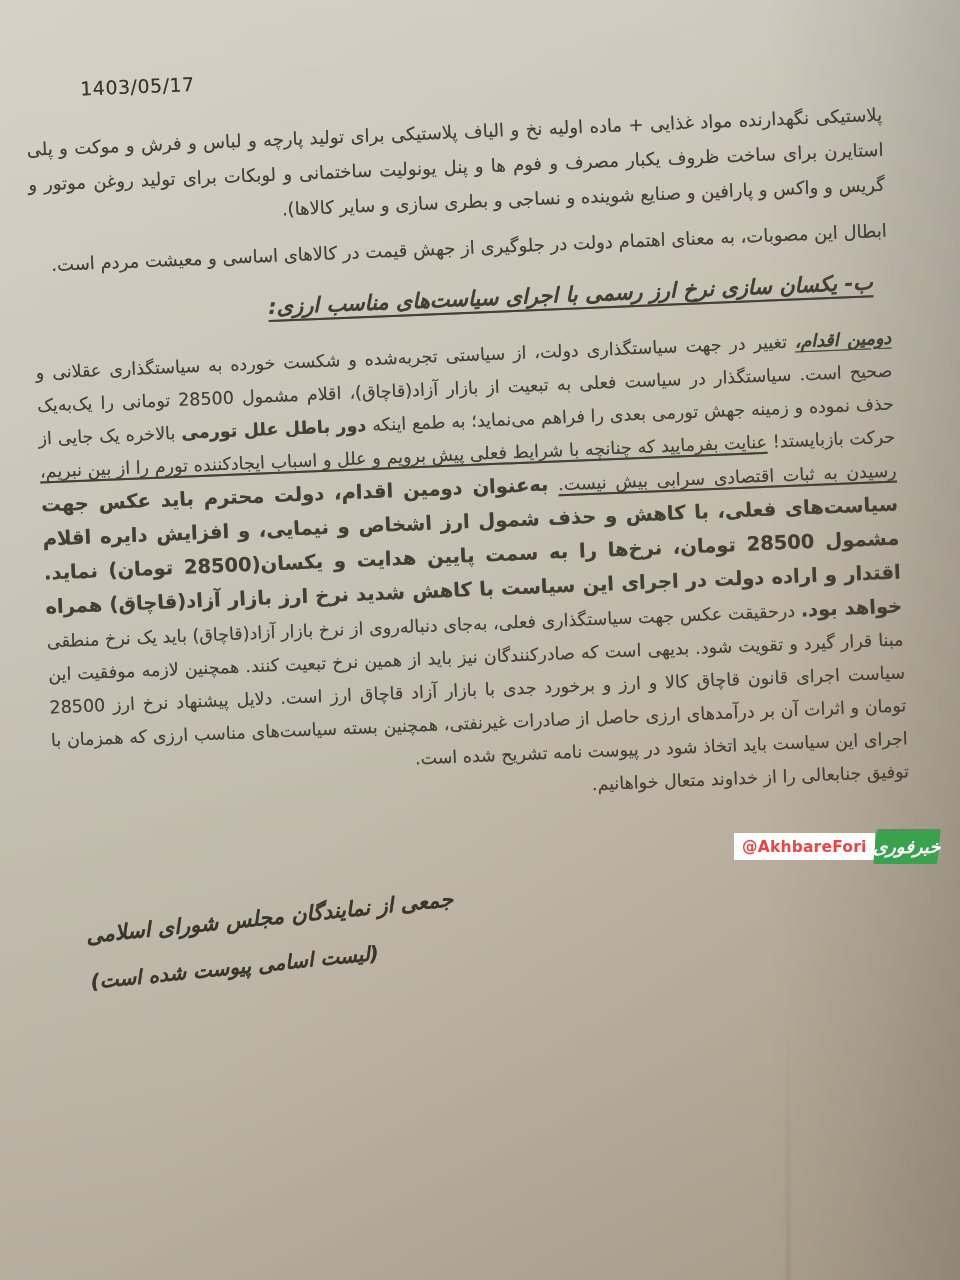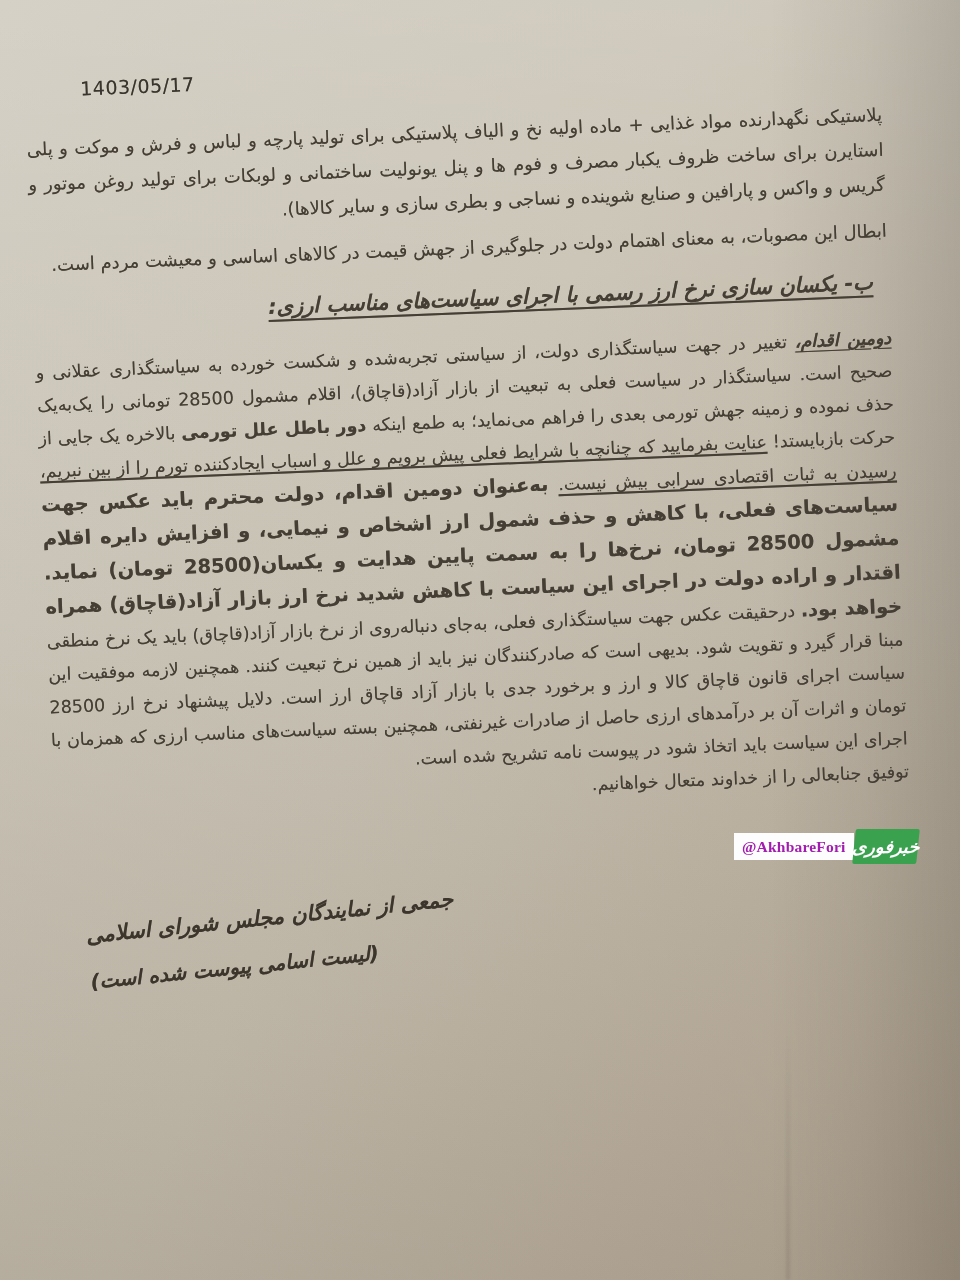--- a/index.html
+++ b/index.html
@@ -95,17 +95,17 @@
     <p class="closing">توفیق جنابعالی را از خداوند متعال خواهانیم.</p>
 
     <div class="signature">
       <div class="sig-line1">جمعی از نمایندگان مجلس شورای اسلامی</div>
       <div class="sig-line2">(لیست اسامی پیوست شده است)</div>
     </div>
 
   </div>
 
   <div class="watermark">
-    <span class="wm-handle" style="background: rgb(253, 253, 253); color: #a21caf; font-family: Liberation Serif, serif;">@AkhbareFori</span>
+    <span class="wm-handle" style="background: rgb(253, 253, 253); color: #ef4444;">@AkhbareFori</span>
     <span class="wm-logo" style="background: rgb(58, 162, 78); color: rgb(255, 255, 255);">خبرفوری</span>
   </div>
 
 </div>
 
 </body></html>

